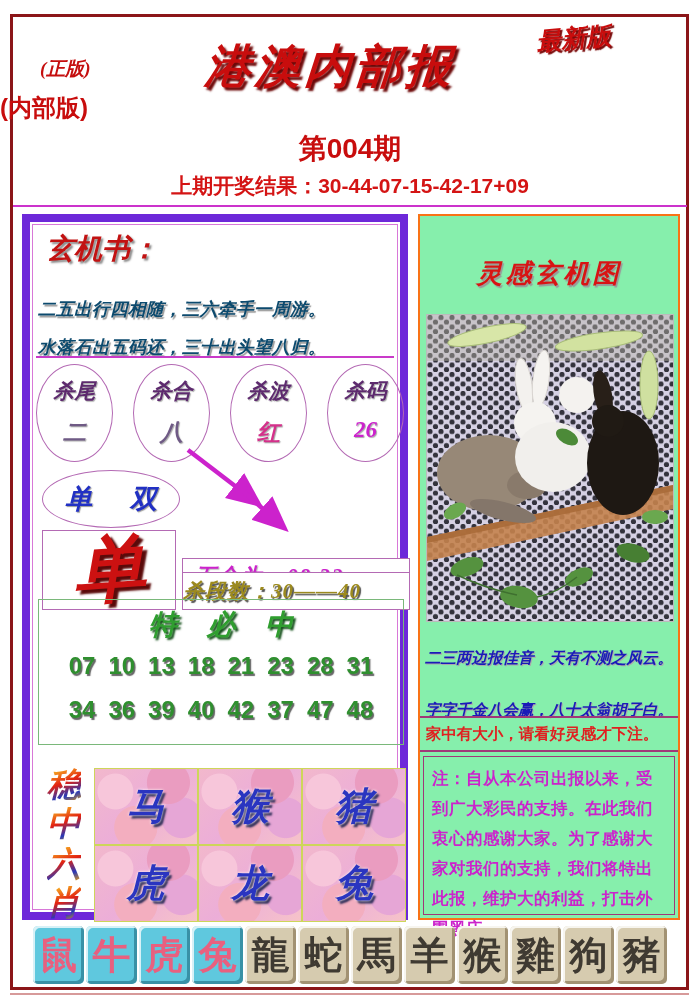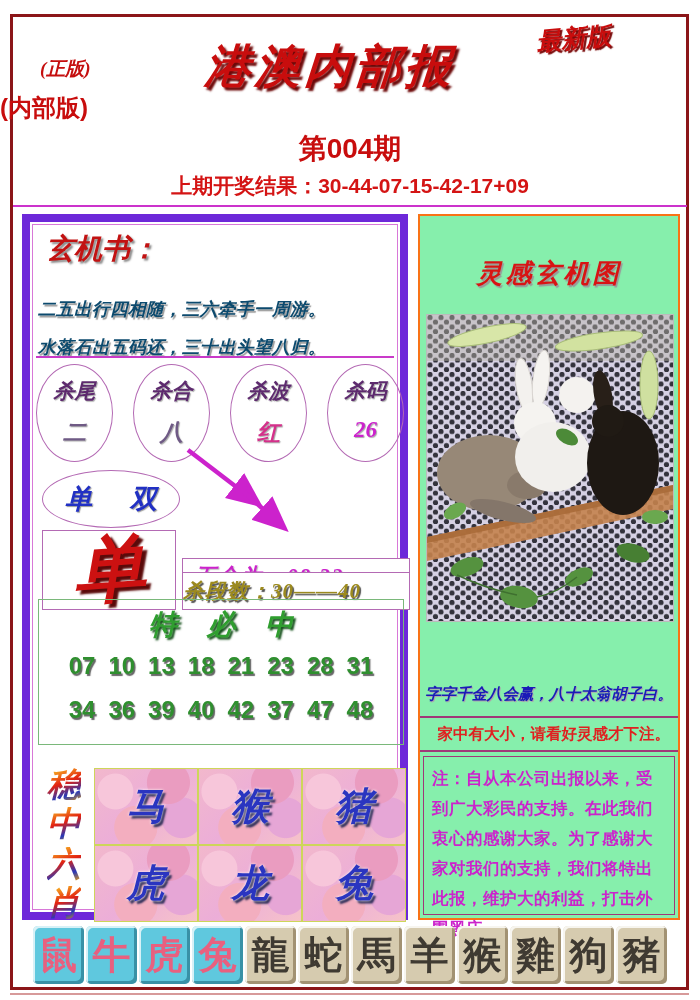--- a/index.html
+++ b/index.html
@@ -79,23 +79,23 @@
   .xiao-cell span{font:bold italic 38px "Liberation Serif",serif;color:#2a35c0;
     text-shadow:0 0 3px #fff,2.5px 2.5px 2px #2a2a55;}
 
   
   .rcol{position:absolute;left:418px;top:214px;width:262px;height:706px;border:2px solid #f97316;box-sizing:border-box;background:#86efac;}
   .r-title{position:absolute;left:0;right:0;top:40px;text-align:center;
     font:bold italic 26px "Liberation Serif",serif;color:#d81414;text-shadow:1.5px 1.5px 1px #999;letter-spacing:3px;}
   .photo{position:absolute;left:6px;top:98px;width:246px;height:306px;border:1px solid #bbb;}
   .rpoem{position:absolute;left:2px;right:2px;text-align:center;white-space:nowrap;
     font:bold italic 15.5px "Liberation Serif",serif;color:#1a1ab8;text-shadow:1px 1px 0 #aaa;}
-  .rpoem.l1{top:432px;} .rpoem.l2{top:468px;font-family:Liberation Mono, monospace;}
+  .rpoem.l1{top:432px;} .rpoem.l2{top:484px;font-family:Liberation Mono, monospace;}
   .r-div1{position:absolute;left:0;right:0;top:500px;height:2px;background:#a03878;}
-  .caution{position:absolute;left:0;right:8px;top:508px;text-align:right;white-space:nowrap;
+  .caution{position:absolute;left:0;right:14px;top:508px;text-align:center;white-space:nowrap;
     font:bold 15.5px "Liberation Sans",sans-serif;color:#e02020;}
   .r-div2{position:absolute;left:0;right:0;top:534px;height:2px;background:#a03878;}
   .note{position:absolute;left:3px;right:3px;top:540px;bottom:3px;border:1px solid #a03878;
     padding:6px 8px;box-sizing:border-box;font:bold 16.5px "Liberation Sans",sans-serif;
     color:#cc22cc;line-height:1.82;letter-spacing:.5px;}
 
   
   .tiles{position:absolute;left:33px;top:926px;display:flex;gap:2px;}
   .tile{width:51px;height:58px;border-radius:5px;display:flex;align-items:center;justify-content:center;
     font:bold 38px "Liberation Serif",serif;line-height:1;box-sizing:border-box;}
@@ -246,20 +246,21 @@
       <ellipse cx="92" cy="282" rx="19" ry="11" transform="rotate(10 92 282)"></ellipse>
       <ellipse cx="152" cy="262" rx="15" ry="8" transform="rotate(-25 152 262)"></ellipse>
       <ellipse cx="206" cy="238" rx="17" ry="9" transform="rotate(15 206 238)" fill="#477f33"></ellipse>
       <ellipse cx="228" cy="202" rx="13" ry="7" fill="#6aa84f"></ellipse>
       <ellipse cx="140" cy="122" rx="12" ry="7" fill="#4c8a38" transform="rotate(30 140 122)"></ellipse>
       <ellipse cx="28" cy="196" rx="12" ry="7" fill="#6aa84f" transform="rotate(-30 28 196)"></ellipse>
     </g>
     <path d="M30,260 q30,14 60,20 M150,262 q-20,16 -40,20" stroke="#3f7030" stroke-width="1.5" fill="none"></path>
   </svg>
 
+  <div class="rpoem l1">二三两边报佳音，天有不测之风云。</div>
   <div class="rpoem l2">字字千金八会赢，八十太翁胡子白。</div>
   <div class="r-div1"></div>
   <div class="caution">家中有大小，请看好灵感才下注。</div>
   <div class="r-div2"></div>
   <div class="note">注：自从本公司出报以来，受到广大彩民的支持。在此我们衷心的感谢大家。为了感谢大家对我们的支持，我们将特出此报，维护大的利益，打击外围黑庄。</div>
 </div>
 
 <div class="tiles">
   <div style="display:flex;gap:2px;">
       <div class="tile cyan">鼠</div>

